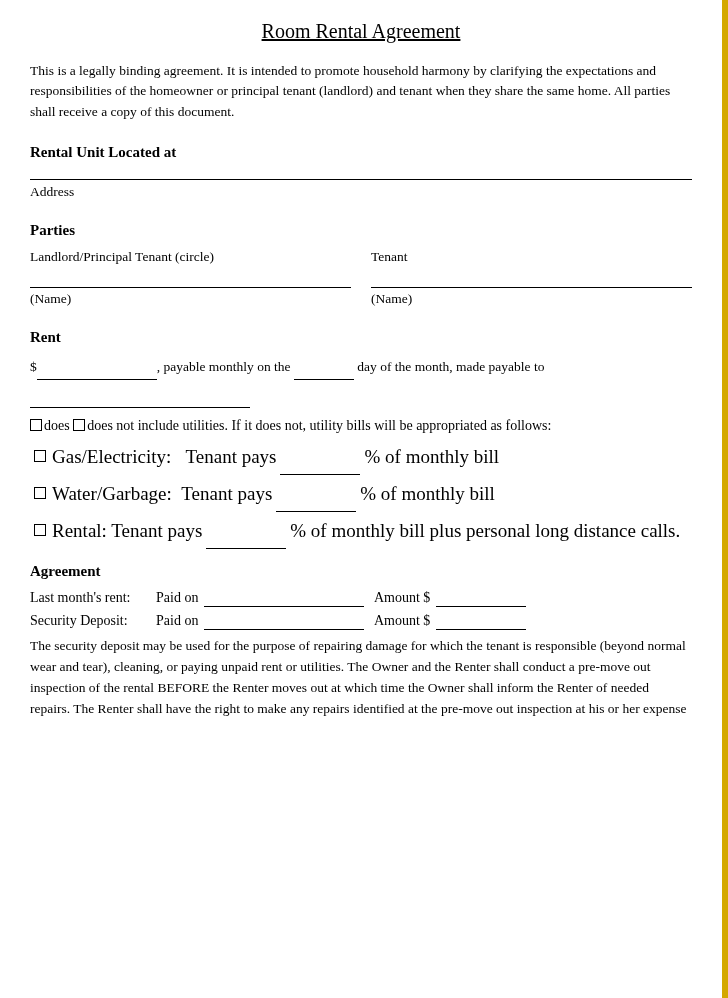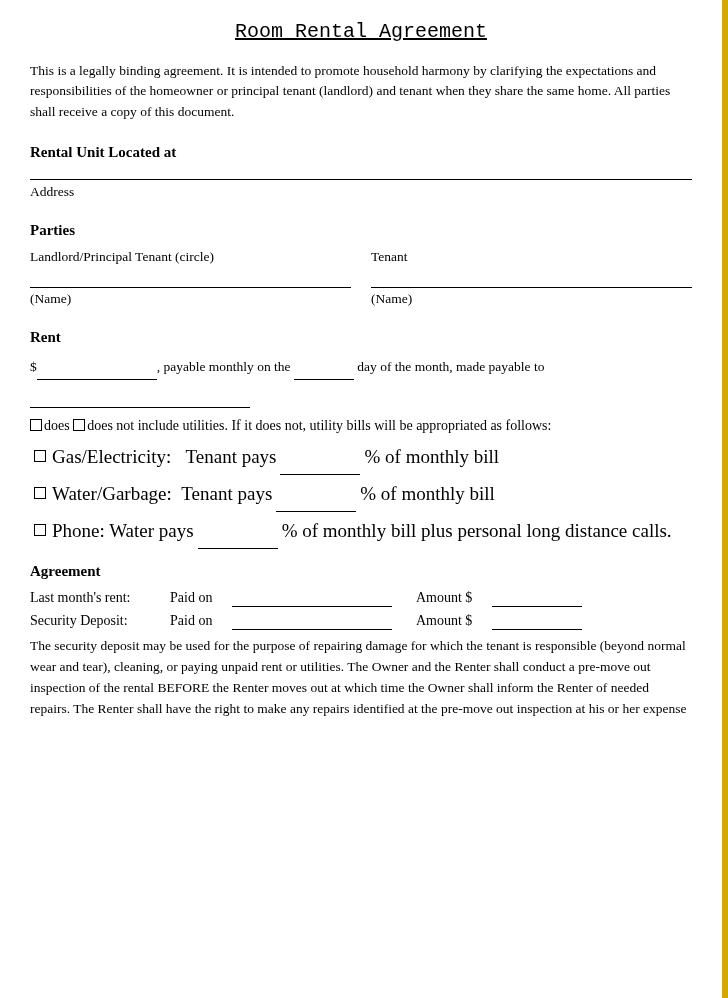--- a/index.html
+++ b/index.html
@@ -26,21 +26,21 @@
       padding: 20px 30px 20px 30px;
       border-right: 6px solid #d4a800;
     }
 
     .doc-title {
       text-align: center;
       font-size: 20px;
       font-weight: normal;
       text-decoration: underline;
       margin-bottom: 18px;
-      font-family: Liberation Mono, monospace;
+      font-family: Liberation Serif, serif;
     }
 
     .intro-text {
       font-size: 13.5px;
       line-height: 1.5;
       margin-bottom: 16px;
       text-align: left;
     }
 
     .section-heading {
@@ -126,21 +126,21 @@
     .utility-row {
       display: flex;
       align-items: baseline;
       gap: 4px;
       margin-bottom: 2px;
     }
 
     .deposit-row {
       display: flex;
       align-items: baseline;
-      gap: 20px;
+      gap: 6px;
       margin-bottom: 6px;
       flex-wrap: wrap;
     }
 
     .deposit-label {
       min-width: 120px;
     }
 
     .security-text {
       font-size: 13.5px;
@@ -215,21 +215,21 @@
         <span>% of monthly bill</span>
       </div>
       <div class="utility-row">
         <span class="checkbox-symbol"></span>
         <span>Water/Garbage:&nbsp;&nbsp;Tenant pays </span>
         <span class="underline-field" style="width:80px;">&nbsp;</span>
         <span>% of monthly bill</span>
       </div>
       <div class="utility-row">
         <span class="checkbox-symbol"></span>
-        <span>Phone: Water pays </span>
+        <span>Rental: Tenant pays </span>
         <span class="underline-field" style="width:80px;">&nbsp;</span>
         <span>% of monthly bill plus personal long distance calls.</span>
       </div>
     </div>
   </div>
 
   <div class="section-separator" style="margin-top:14px;">
     <div class="section-heading">Agreement</div>
 
     <div class="deposit-row">

